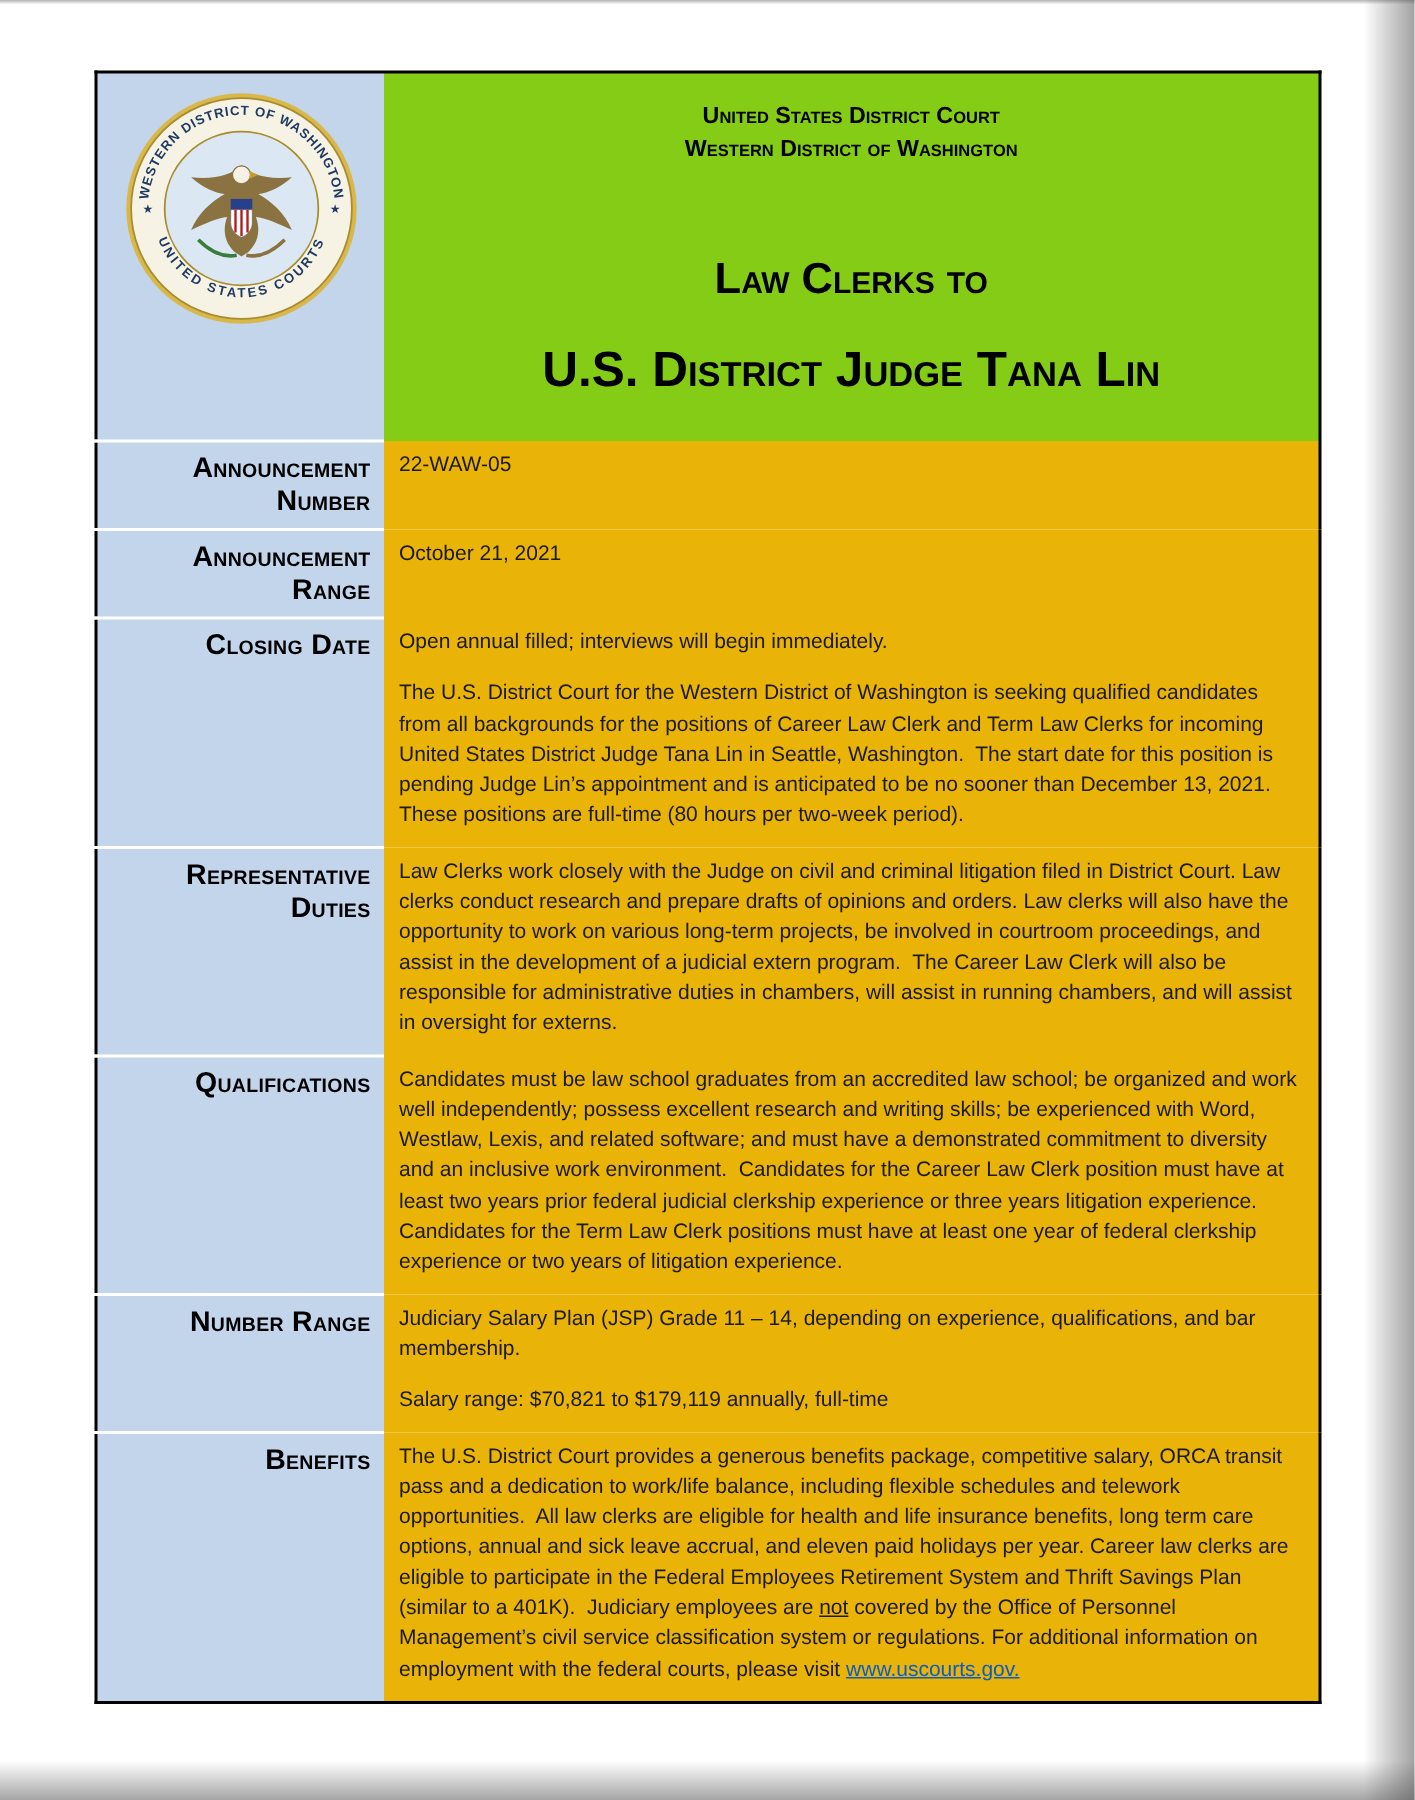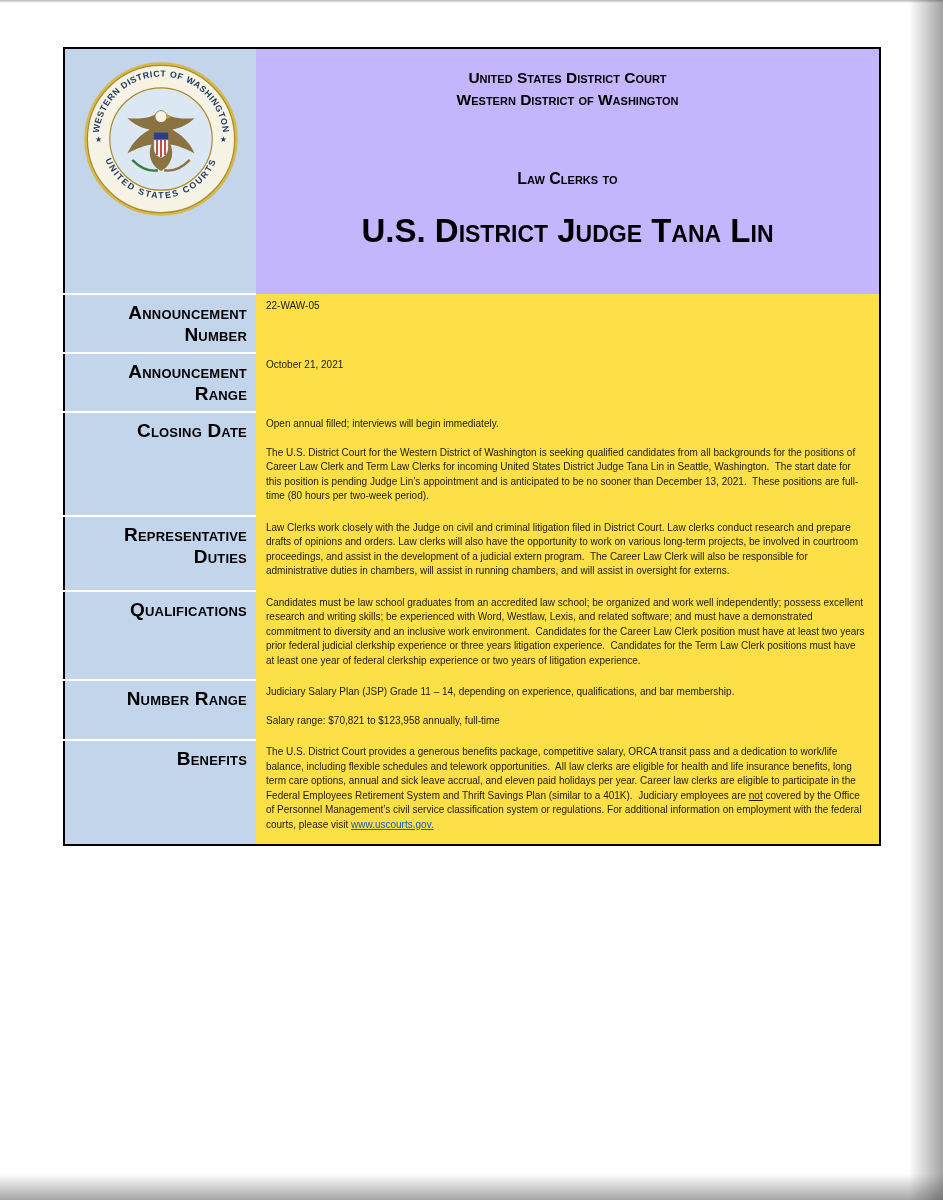--- a/index.html
+++ b/index.html
@@ -47,45 +47,45 @@
   }
   tr:last-child td.label-cell { border-bottom: none; margin-top: 40px; }
   .label-text {
     font-weight: bold;
     font-variant: small-caps;
     font-size: 19px;
     letter-spacing: 0.2px;
     color: #000;
   }
   td.content-cell {
-    background: #fde047;
+    background: #eab308;
     padding: 5px 14px 12px 10px;
-    font-size: 10px;
+    font-size: 14px;
     line-height: 1.45;
   }
   td.content-cell p { margin: 0; white-space: pre-wrap; }
   td.content-cell p + p { margin-top: 14px; }
 
   td.header-cell {
-    background: #c4b5fd;
+    background: #84cc16;
     text-align: center;
     padding: 18px 10px 0 10px;
     height: 246px;
   }
   .court-line {
     font-weight: bold;
     font-variant: small-caps;
     font-size: 15.5px;
     line-height: 1.45;
     color: #000;
   }
   .title1 {
     font-weight: bold;
     font-variant: small-caps;
-    font-size: 16px;
+    font-size: 29px;
     margin-top: 58px;
     color: #000;
   }
   .title2 {
     font-weight: bold;
     font-variant: small-caps;
     font-size: 33px;
     margin-top: 24px;
     color: #000;
   }
@@ -200,21 +200,21 @@
         <p>Candidates must be law school graduates from an accredited law school; be organized and work well independently; possess excellent research and writing skills; be experienced with Word, Westlaw, Lexis, and related software; and must have a demonstrated commitment to diversity and an inclusive work environment.  Candidates for the Career Law Clerk position must have at least two years prior federal judicial clerkship experience or three years litigation experience.  Candidates for the Term Law Clerk positions must have at least one year of federal clerkship experience or two years of litigation experience.</p>
       </td>
     </tr>
 
     <tr>
       <td class="label-cell">
         <span class="label-text">Number Range</span>
       </td>
       <td class="content-cell">
         <p>Judiciary Salary Plan (JSP) Grade 11 – 14, depending on experience, qualifications, and bar membership.</p>
-        <p>Salary range: $70,821 to $123,958 annually, full-time</p>
+        <p>Salary range: $70,821 to $179,119 annually, full-time</p>
       </td>
     </tr>
 
     <tr>
       <td class="label-cell">
         <span class="label-text">Benefits</span>
       </td>
       <td class="content-cell">
         <p><span>The U.S. District Court provides a generous benefits package, competitive salary, ORCA transit pass and a dedication to work/life balance, including flexible schedules and telework opportunities.  All law clerks are eligible for health and life insurance benefits, long term care options, annual and sick leave accrual, and eleven paid holidays per year. Career law clerks are eligible to participate in the Federal Employees Retirement System and Thrift Savings Plan (similar to a 401K).  Judiciary employees are </span><span class="u">not</span><span> covered by the Office of Personnel Management’s civil service classification system or regulations. For additional information on employment with the federal courts, please visit </span><a href="#" class="doc-link">www.uscourts.gov.</a></p>
       </td>

